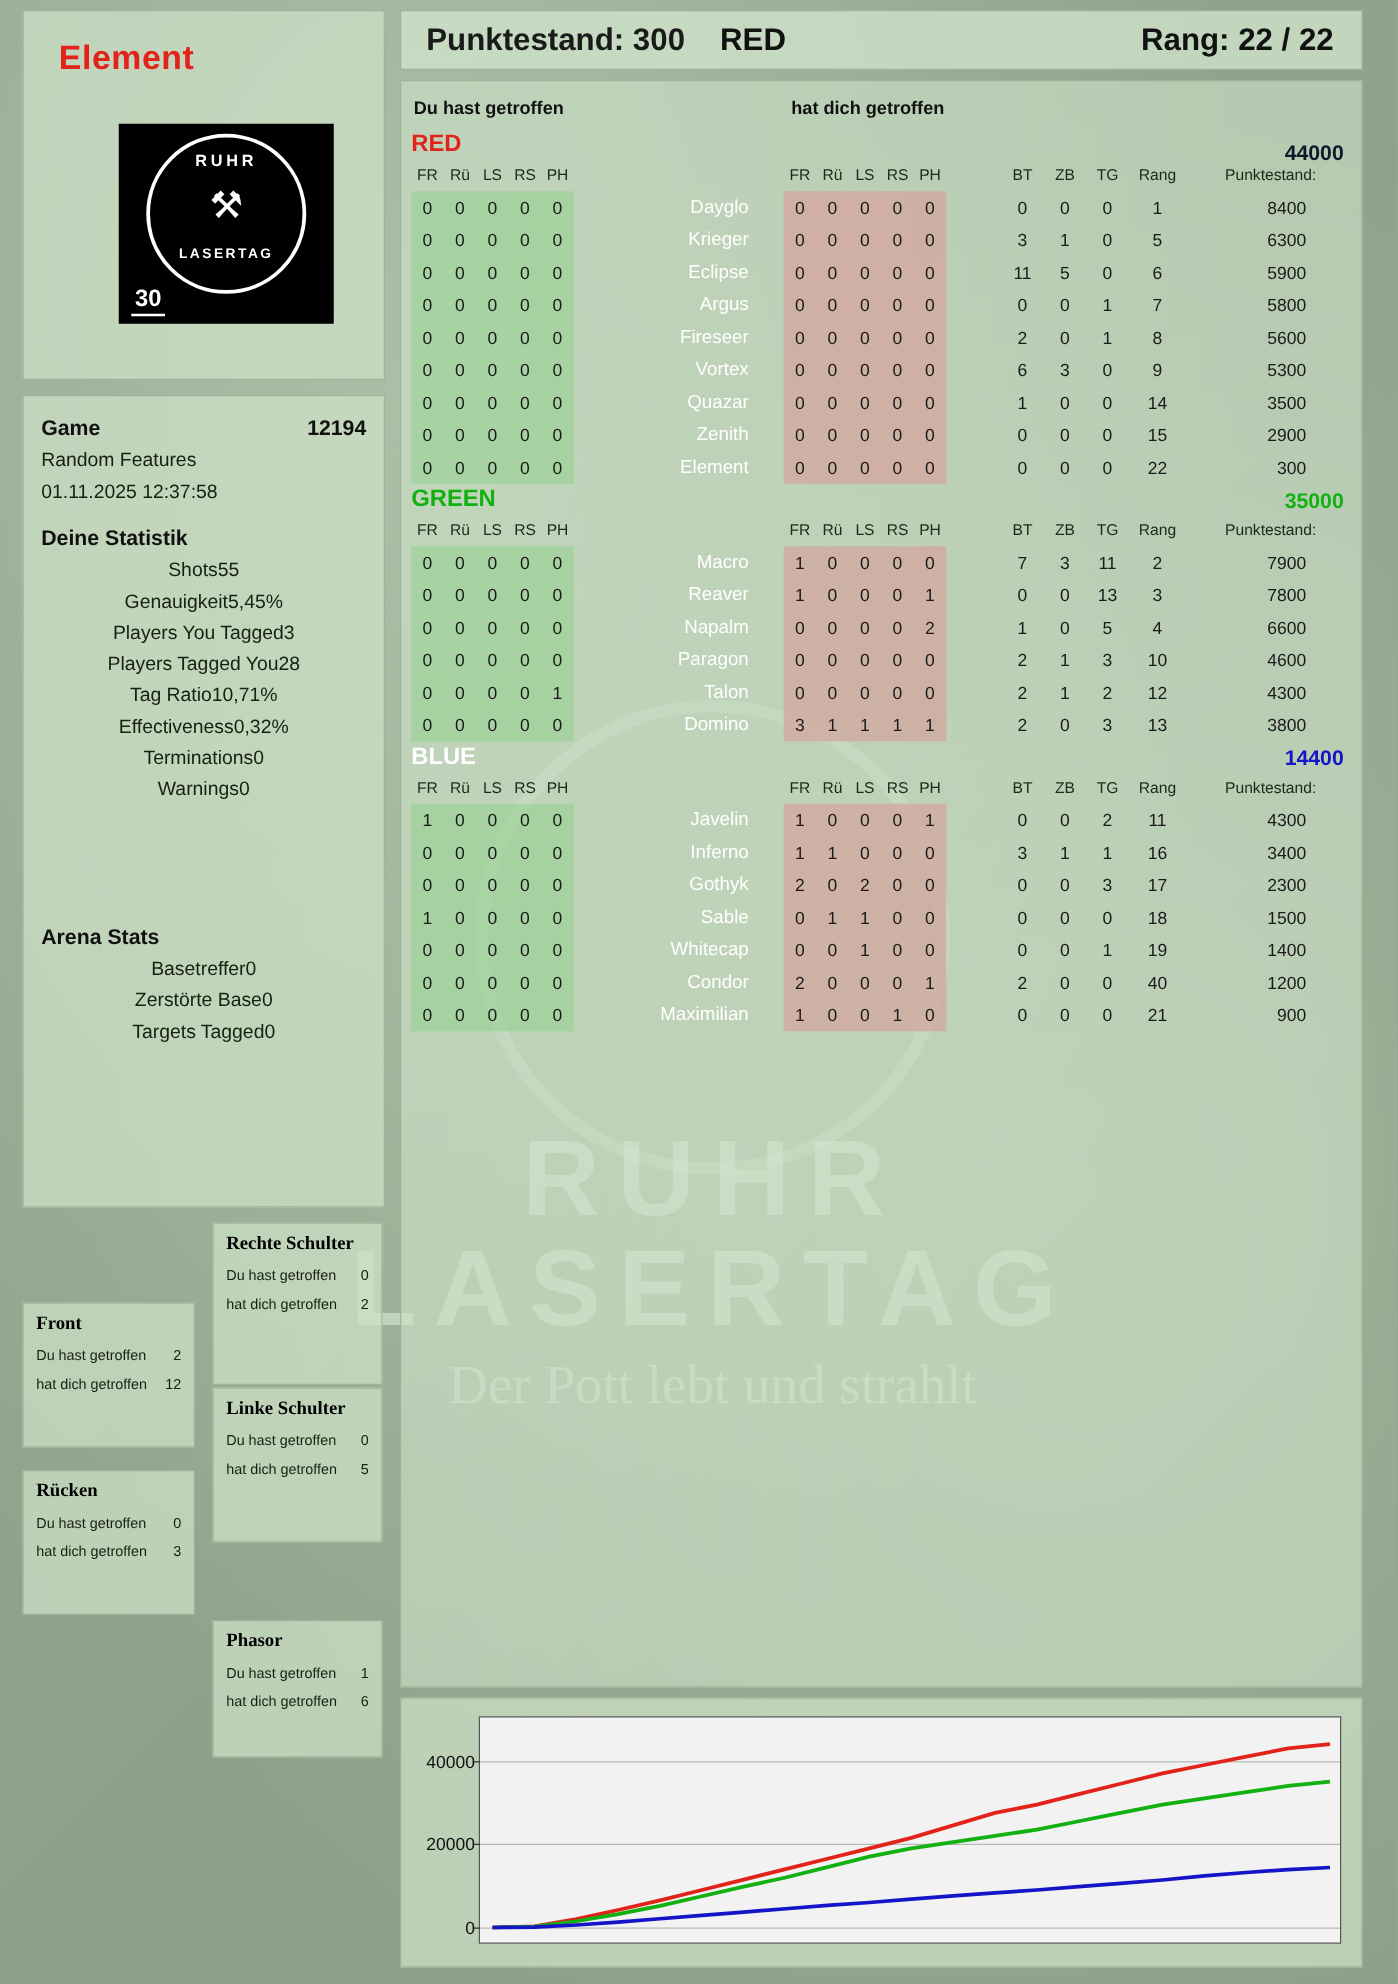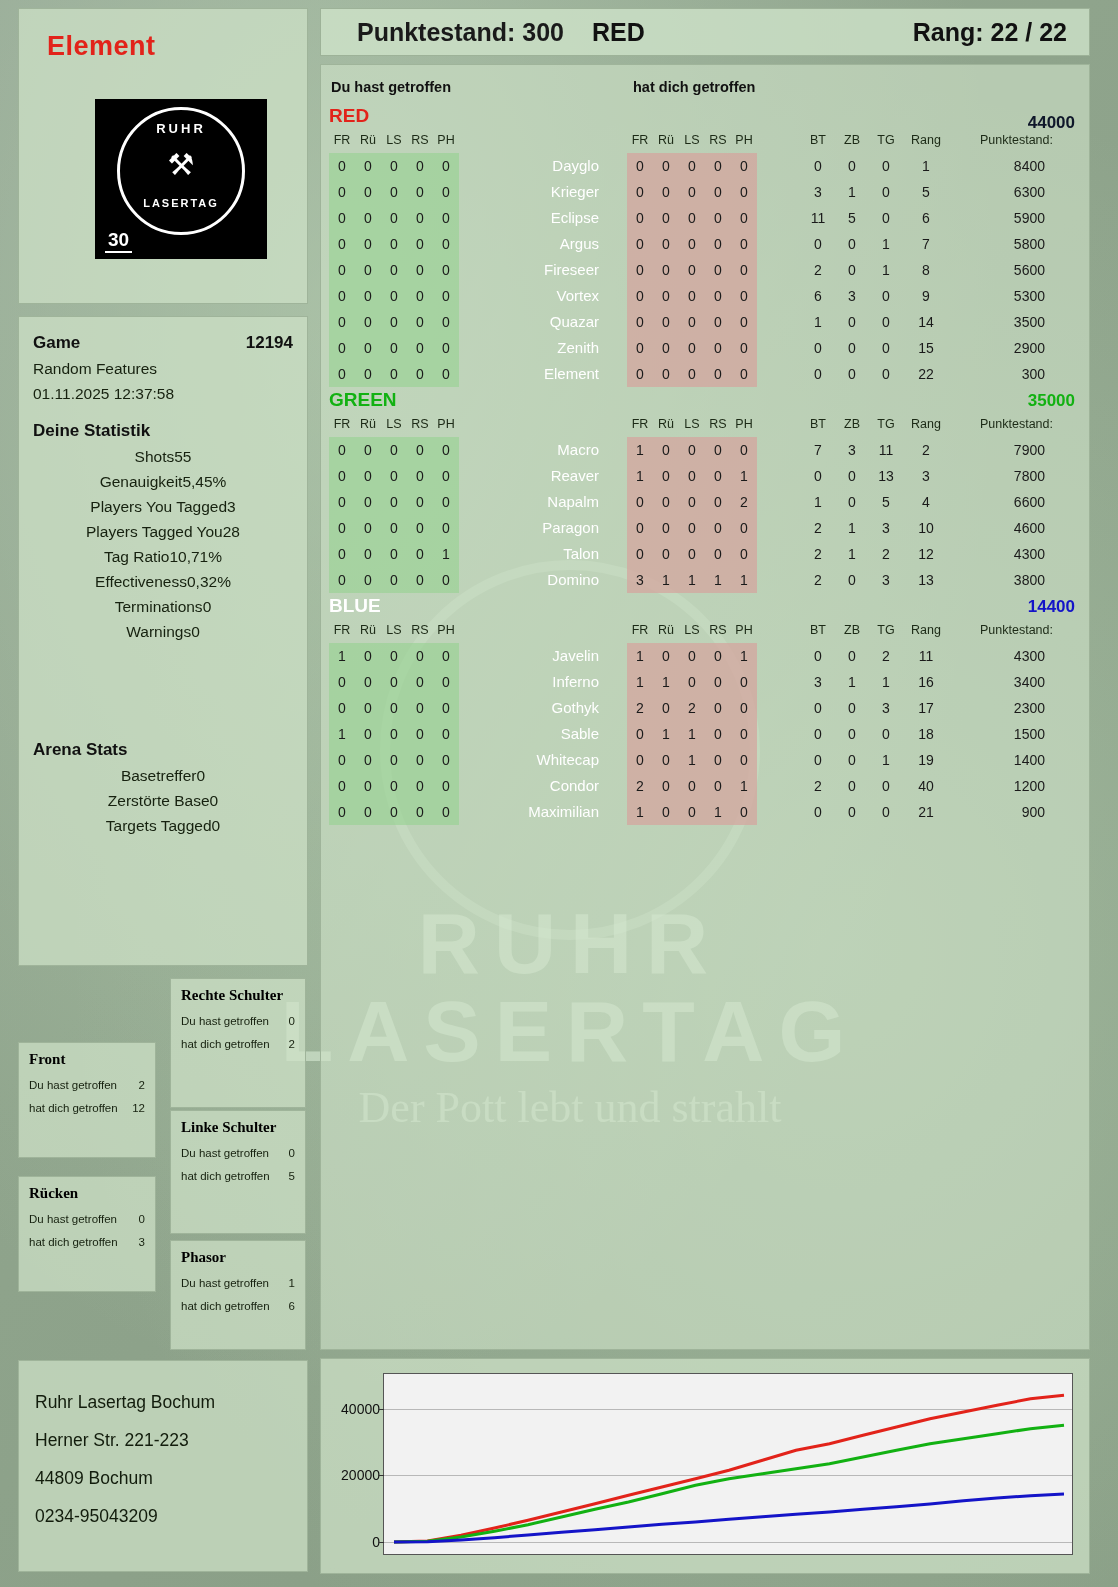--- a/index.html
+++ b/index.html
@@ -47,21 +47,21 @@
     border: 1px solid #9fb49a;
   }
 
   
   #header-bar {
     position: absolute; left: 320px; top: 8px; width: 770px; height: 48px;
     background: rgba(208,228,202,0.78);
     border: 1px solid #9db298;
     display: flex; align-items: center;
   }
-  #header-bar .score { font-size: 25px; font-weight: bold; color: #1a1a1a; margin-left: 36px; text-align: right; }
+  #header-bar .score { font-size: 25px; font-weight: bold; color: #1a1a1a; margin-left: 20px; text-align: right; }
   #header-bar .team { font-size: 25px; font-weight: bold; color: #111; margin-left: 28px; }
   #header-bar .rank { font-size: 25px; font-weight: bold; color: #111; margin-left: auto; margin-right: 22px; }
 
   
   #logo-panel {
     position: absolute; left: 18px; top: 8px; width: 290px; height: 296px;
   }
   #player-name {
     position: absolute; left: 28px; top: 22px;
     font-size: 27px; font-weight: bold; color: #e2231a;
@@ -107,21 +107,21 @@
 
   
   .hitpanel { position: absolute; padding: 8px 10px; }
   .hitpanel .title { font-size: 15px; font-weight: bold; text-align: left; color: #000000; margin-bottom: 8px; font-family: Liberation Serif, serif; }
   .hitpanel .row { display: flex; justify-content: space-between; font-size: 11.5px; color: #16210f; margin: 11px 0; }
 
   #panel-rs { left: 170px; top: 978px; width: 136px; height: 130px; }
   #panel-front { left: 18px; top: 1042px; width: 138px; height: 116px; }
   #panel-ls { left: 170px; top: 1110px; width: 136px; height: 124px; }
   #panel-back { left: 18px; top: 1176px; width: 138px; height: 116px; }
-  #panel-phasor { left: 170px; top: 1240px; width: 136px; height: 110px; }
+  #panel-phasor { left: 170px; top: 1296px; width: 136px; height: 110px; }
 
   
   #address-panel {
     position: absolute; left: 18px; top: 1360px; width: 290px; height: 212px;
     padding: 14px 16px;
   }
   #address-panel div { font-size: 17.5px; color: #121c0c; margin: 17px 0; }
 
   
   #score-panel {
@@ -310,26 +310,20 @@
     <div class="row">
       <span>Du hast getroffen</span>
       <span>1</span>
     </div>
     <div class="row">
       <span>hat dich getroffen</span>
       <span>6</span>
     </div>
   </div>
 
-  <div id="address-panel" class="panel">
-    <div>Ruhr Lasertag Bochum</div>
-    <div>Herner Str. 221-223</div>
-    <div>44809 Bochum</div>
-    <div>0234-95043209</div>
-  </div>
 
   <div id="score-panel">
     <div class="sb-head" style="left:10px; top:14px;">Du hast getroffen</div>
     <div class="sb-head" style="left:312px; top:14px;">hat dich getroffen</div>
     <div id="teams-root">
         <div class="team-label" style="left: 8px; top: 40px; color: rgb(226, 35, 26);">RED</div>
         <div class="team-total" style="top: 48px; color: #0f172a;">44000</div>
         <div class="colhdr" style="left: 8px; top: 68px;">FR</div>
         <div class="colhdr" style="left: 34px; top: 68px;">Rü</div>
         <div class="colhdr" style="left: 60px; top: 68px;">LS</div>

